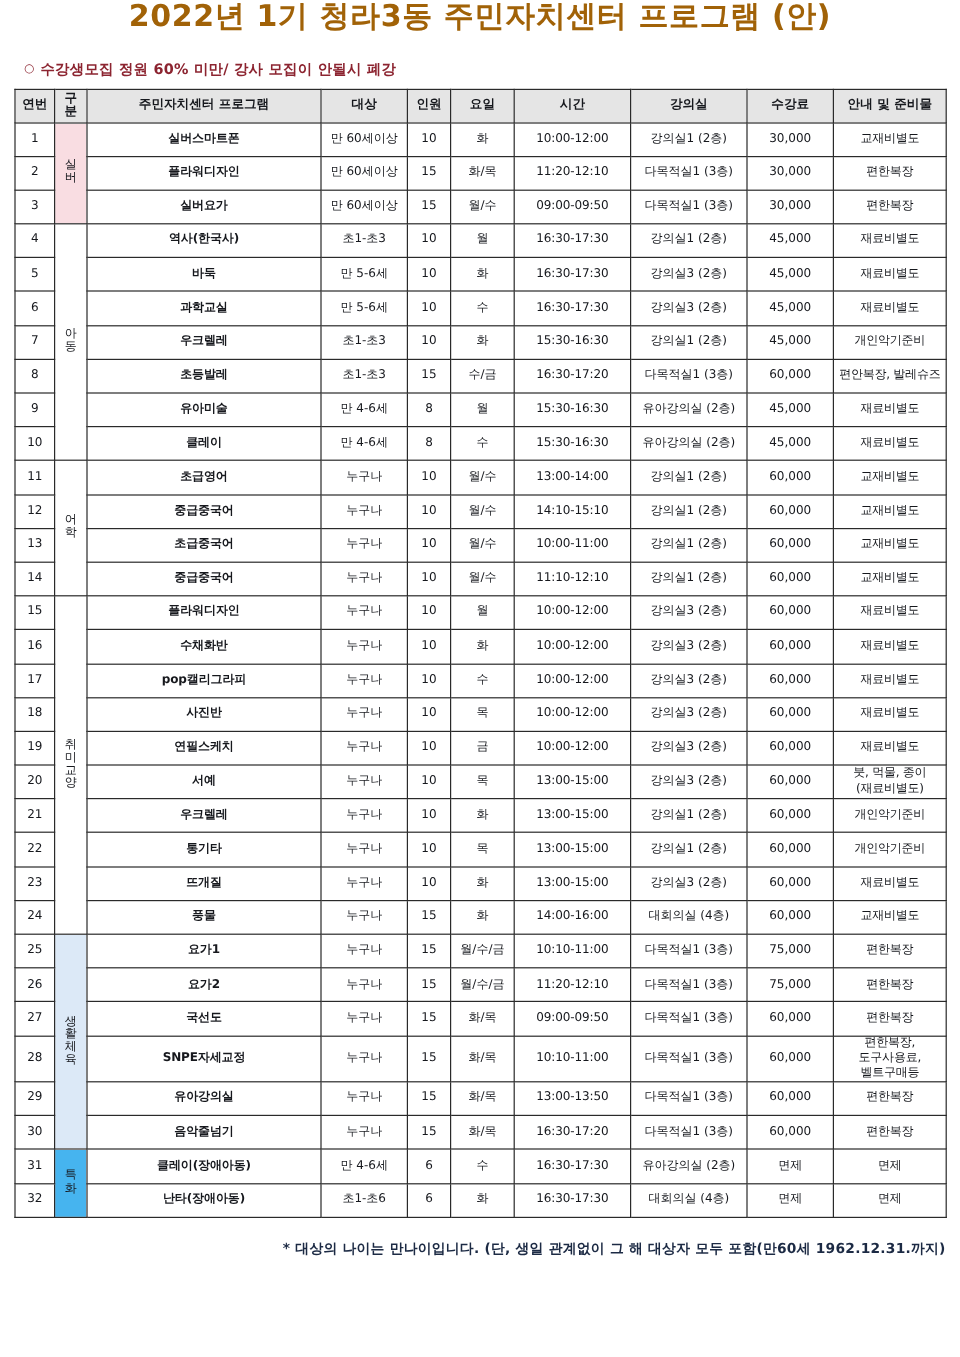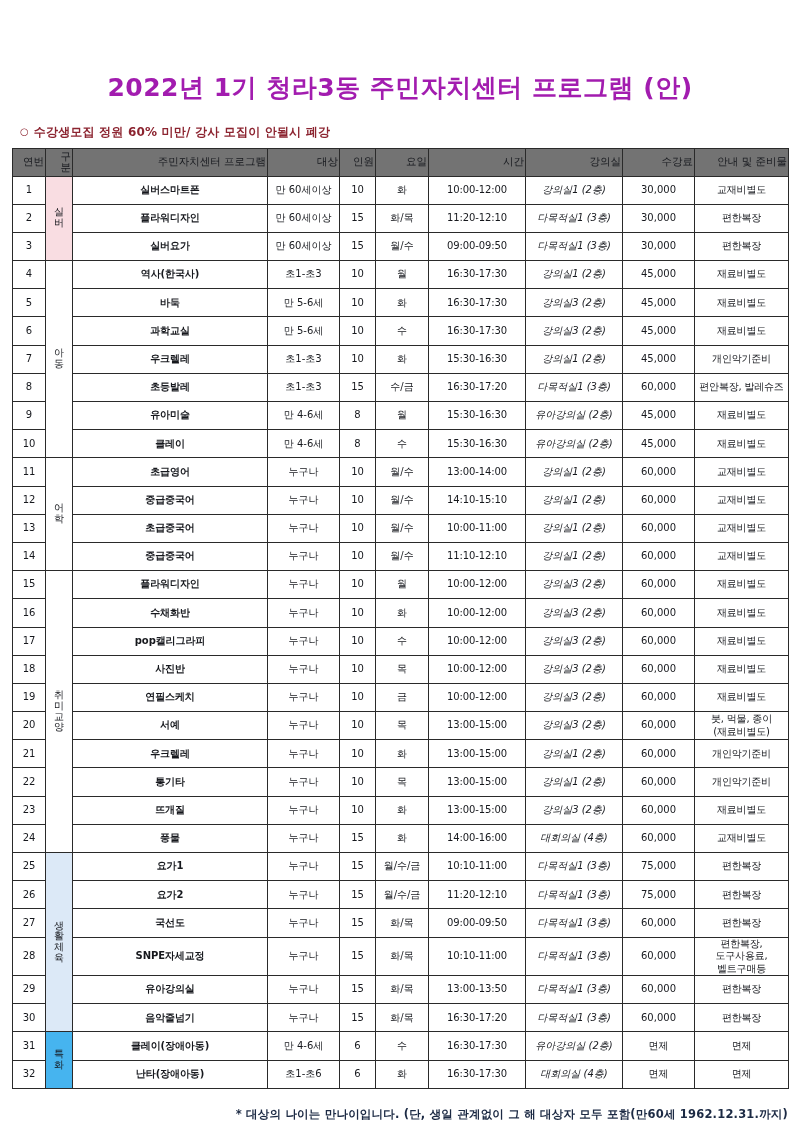--- a/index.html
+++ b/index.html
@@ -24,23 +24,22 @@
     padding: 0 12px;
     position: relative;
   }
 
   
   .doc-title {
     text-align: center;
     font-size: 25px;
     font-weight: bold;
     letter-spacing: 0.5px;
-    color: #a21caf;
+    color: #a16207;
     margin: 0;
-    padding-top: 74px;
     line-height: 1.1;
     white-space: nowrap;
   }
 
   
   .subtitle-row {
     margin-top: 22px;
     padding-left: 8px;
     display: flex;
     align-items: center;
@@ -74,24 +73,23 @@
     vertical-align: middle;
     font-size: 10px;
     color: #16181d;
     padding: 0 1px;
     line-height: 1.25;
     word-break: keep-all;
     overflow: hidden;
   }
   table.program-table thead th {
     height: 27px;
-    font-weight: normal;
+    font-weight: bold;
     font-size: 10.5px;
-    background: #737373;
-    text-align: right;
+    background: #e5e5e5;
   }
   table.program-table tbody td {
     height: 27.2px;
   }
 
   
   th.vertical-head {
     font-size: 9px;
     letter-spacing: 0;
     padding: 0;
@@ -114,21 +112,21 @@
   col.c-note    { width: 94px; }
 
   td.prog-name {
     font-weight: bold;
     font-size: 10.5px;
     letter-spacing: -0.1px;
   }
   td.cell-no { font-size: 9.5px; }
   td.cell-note { font-size: 9.5px; letter-spacing: -0.2px; }
   td.cell-time { font-size: 9.5px; letter-spacing: -0.1px; }
-  td.cell-room { font-size: 9.5px; font-style: italic; }
+  td.cell-room { font-size: 9.5px; }
   td.cell-fee  { font-size: 9.5px; }
   td.cell-target { font-size: 9.5px; }
 
   
   td.cat-cell {
     padding: 0;
     font-size: 9px;
     font-weight: normal;
     letter-spacing: 0;
     line-height: 1.05;

